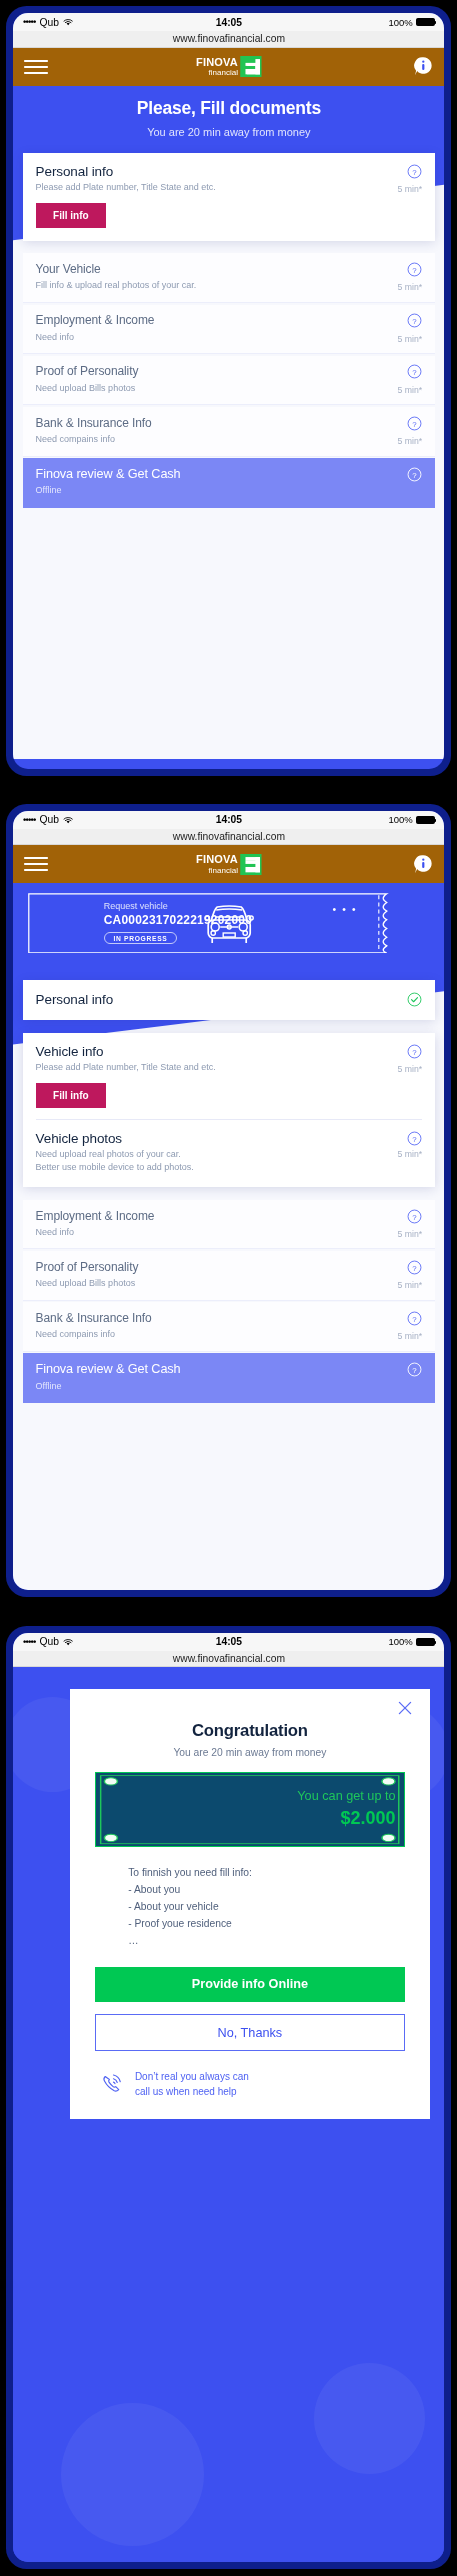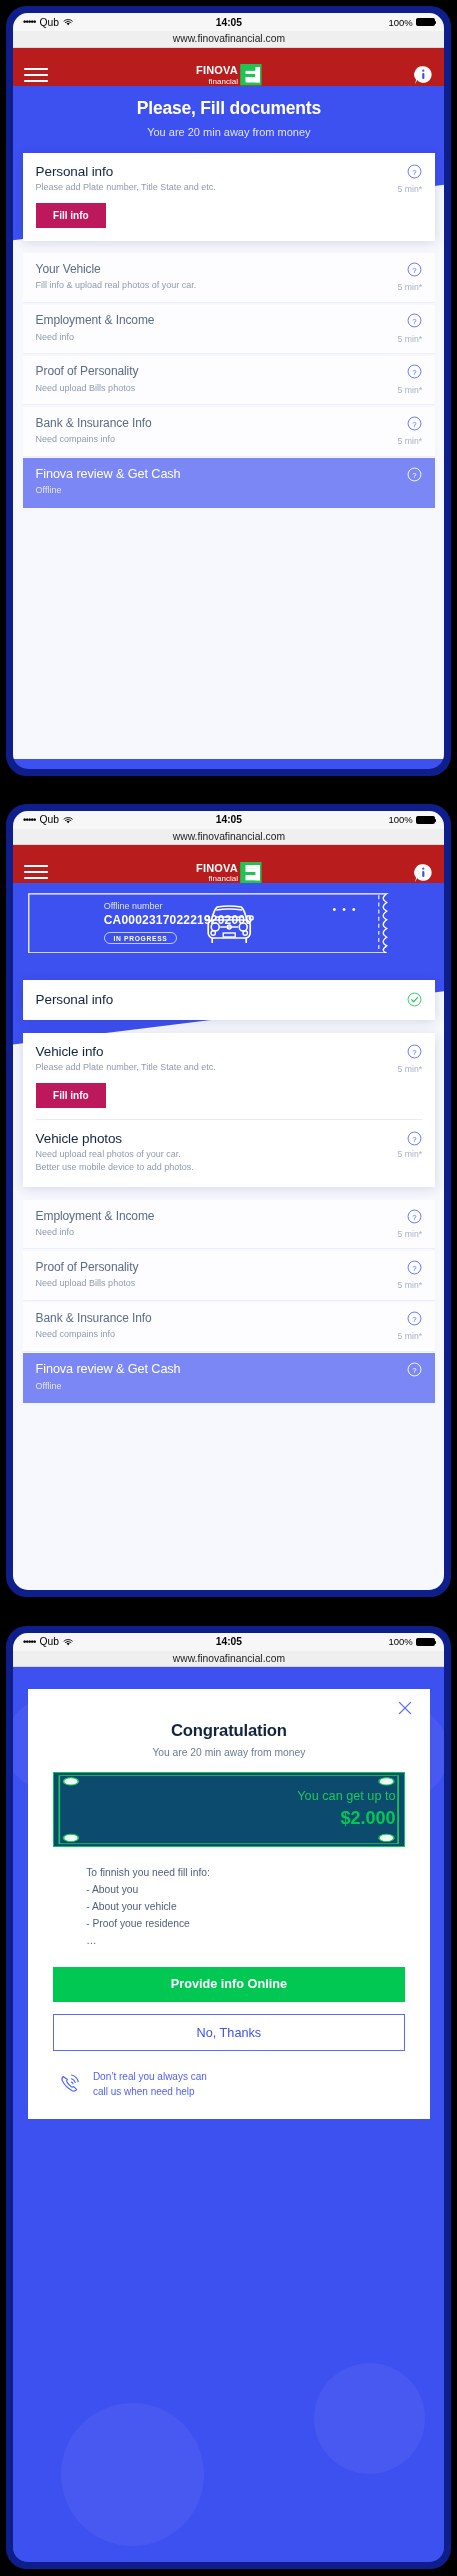--- a/index.html
+++ b/index.html
@@ -65,22 +65,22 @@
   
   .urlbar {
     height: 16.7px; background: #efefef;
     display: flex; align-items: center; justify-content: center;
     font-size: 10.3px; color: #1c1c1c;
     border-bottom: 0.8px solid #d8d8d8;
   }
 
   
   .apphdr {
-    height: 38px; background: #b91c1c;
-    display: flex; align-items: flex-end; padding: 0 11px;
+    height: 38px; background: #a16207;
+    display: flex; align-items: center; padding: 0 11px;
     position: relative; z-index: 5;
   }
   .burger { width: 24px; cursor: pointer; }
   .burger span {
     display: block; height: 2px; background: #fff; margin: 4px 0; border-radius: 0.8px;
   }
   .logo {
     position: absolute; left: 50%; transform: translateX(-50%);
     display: flex; align-items: flex-end; gap: 2.4px;
   }
@@ -152,21 +152,21 @@
   .tk-label { font-size: 9px; color: #dfe3fd; }
   .tk-num { font-size: 12px; color: #fff; font-weight: bold; letter-spacing: 0.2px; margin-top: 2.4px; }
   .tk-badge {
     display: inline-block; margin-top: 4.8px; border: 0.8px solid #c3caf9;
     border-radius: 8px; padding: 1.6px 8.7px; font-size: 6.7px;
     color: #fff; letter-spacing: 0.7px; font-weight: bold;
   }
   .tk-dots { position: absolute; right: 73px; top: 11px; color: #fff; letter-spacing: 1.6px; font-size: 10.3px; }
 
   
-  .modal-screen { position: relative; background: #3d50f0; height: 100%; }
+  .modal-screen { position: relative; background: #3d50f0; height: 100%; padding-left: 42px; }
   .blur-blobs { position: absolute; inset: 0; overflow: hidden; }
   .blob { position: absolute; border-radius: 50%; background: rgba(255,255,255,.055); }
   .modal {
     position: relative; z-index: 4; margin: 22px 14.3px 17.5px;
     background: #fff; padding: 11px 17.5px 20.6px;
   }
   .close-x {
     margin-left: auto; width: 16px; height: 16px; display: block; cursor: pointer;
   }
   .close-row { display: flex; }
@@ -437,21 +437,21 @@
           <circle cx="30" cy="34" r="2" fill="none" stroke="#fff" stroke-width="1.3"></circle>
           <circle cx="14" cy="40" r="2.2" fill="none" stroke="#fff" stroke-width="1.4"></circle>
           <circle cx="46" cy="40" r="2.2" fill="none" stroke="#fff" stroke-width="1.4"></circle>
           <rect x="24" y="40" width="12" height="4" fill="none" stroke="#fff" stroke-width="1.4"></rect>
           <line x1="13" y1="45" x2="13" y2="50" stroke="#fff" stroke-width="1.7"></line>
           <line x1="47" y1="45" x2="47" y2="50" stroke="#fff" stroke-width="1.7"></line>
           <circle cx="8" cy="25" r="2" fill="none" stroke="#fff" stroke-width="1.4"></circle>
           <circle cx="52" cy="25" r="2" fill="none" stroke="#fff" stroke-width="1.4"></circle>
         </svg>
         <div class="ticket-body">
-          <div class="tk-label">Offline number</div>
+          <div class="tk-label">Request vehicle</div>
           <div class="tk-num">CA0002317022219202000</div>
           <div class="tk-badge">IN PROGRESS</div>
         </div>
         <div class="tk-dots">• • •</div>
       </div>
     </div>
 
     <div class="bodywrap" style="height:627px;">
       <div class="diag">
         <svg viewBox="0 0 543 790" preserveAspectRatio="none">

